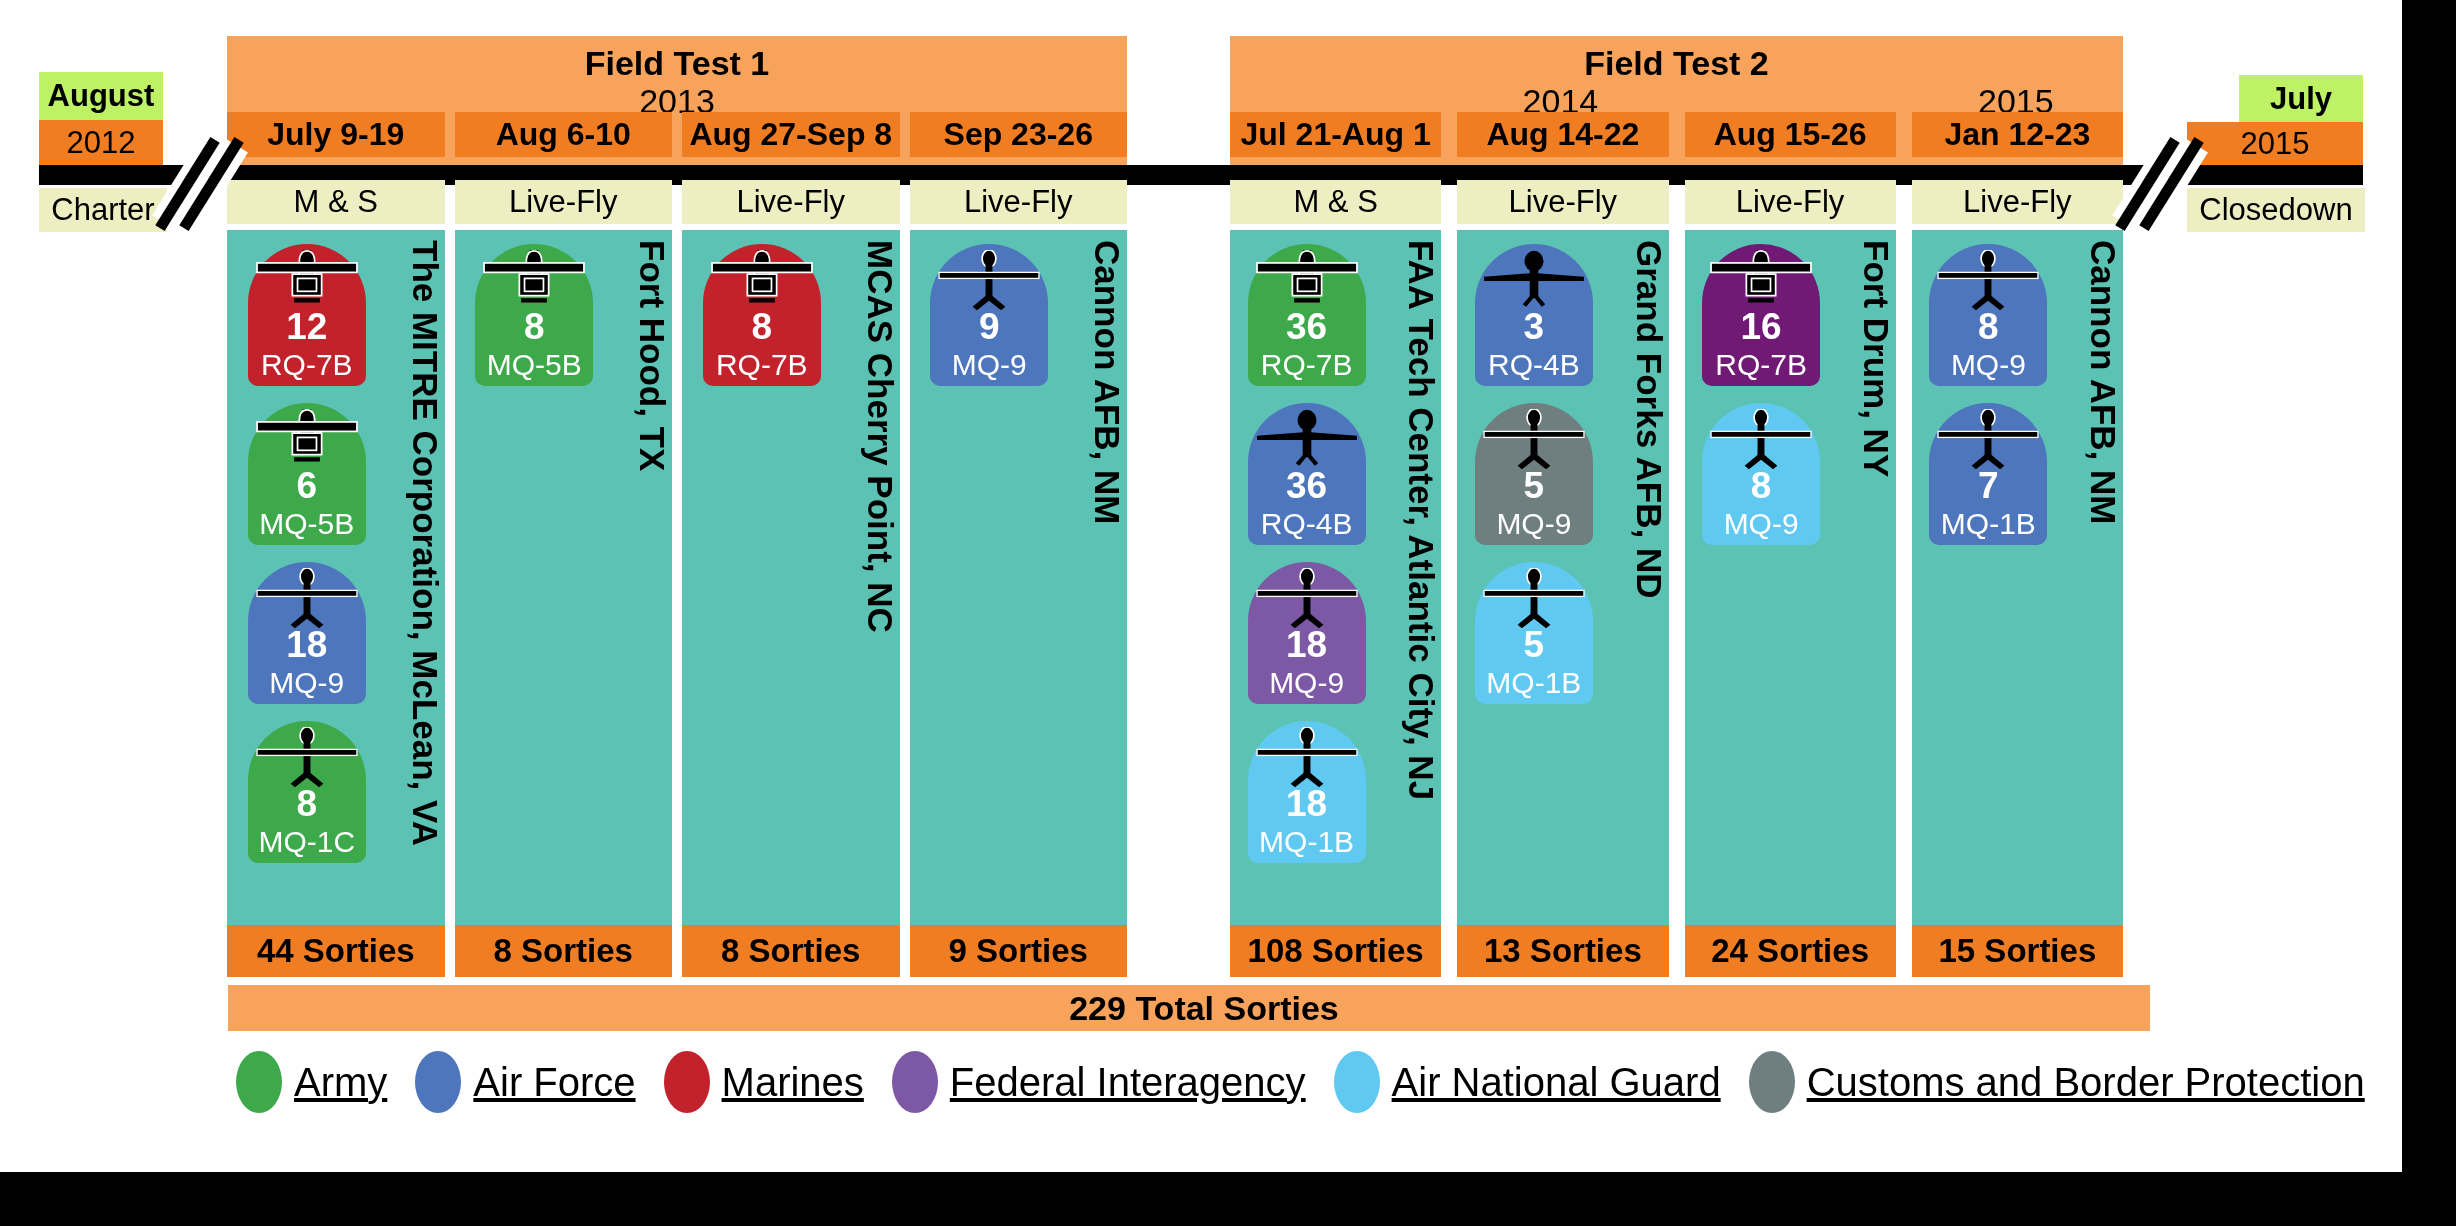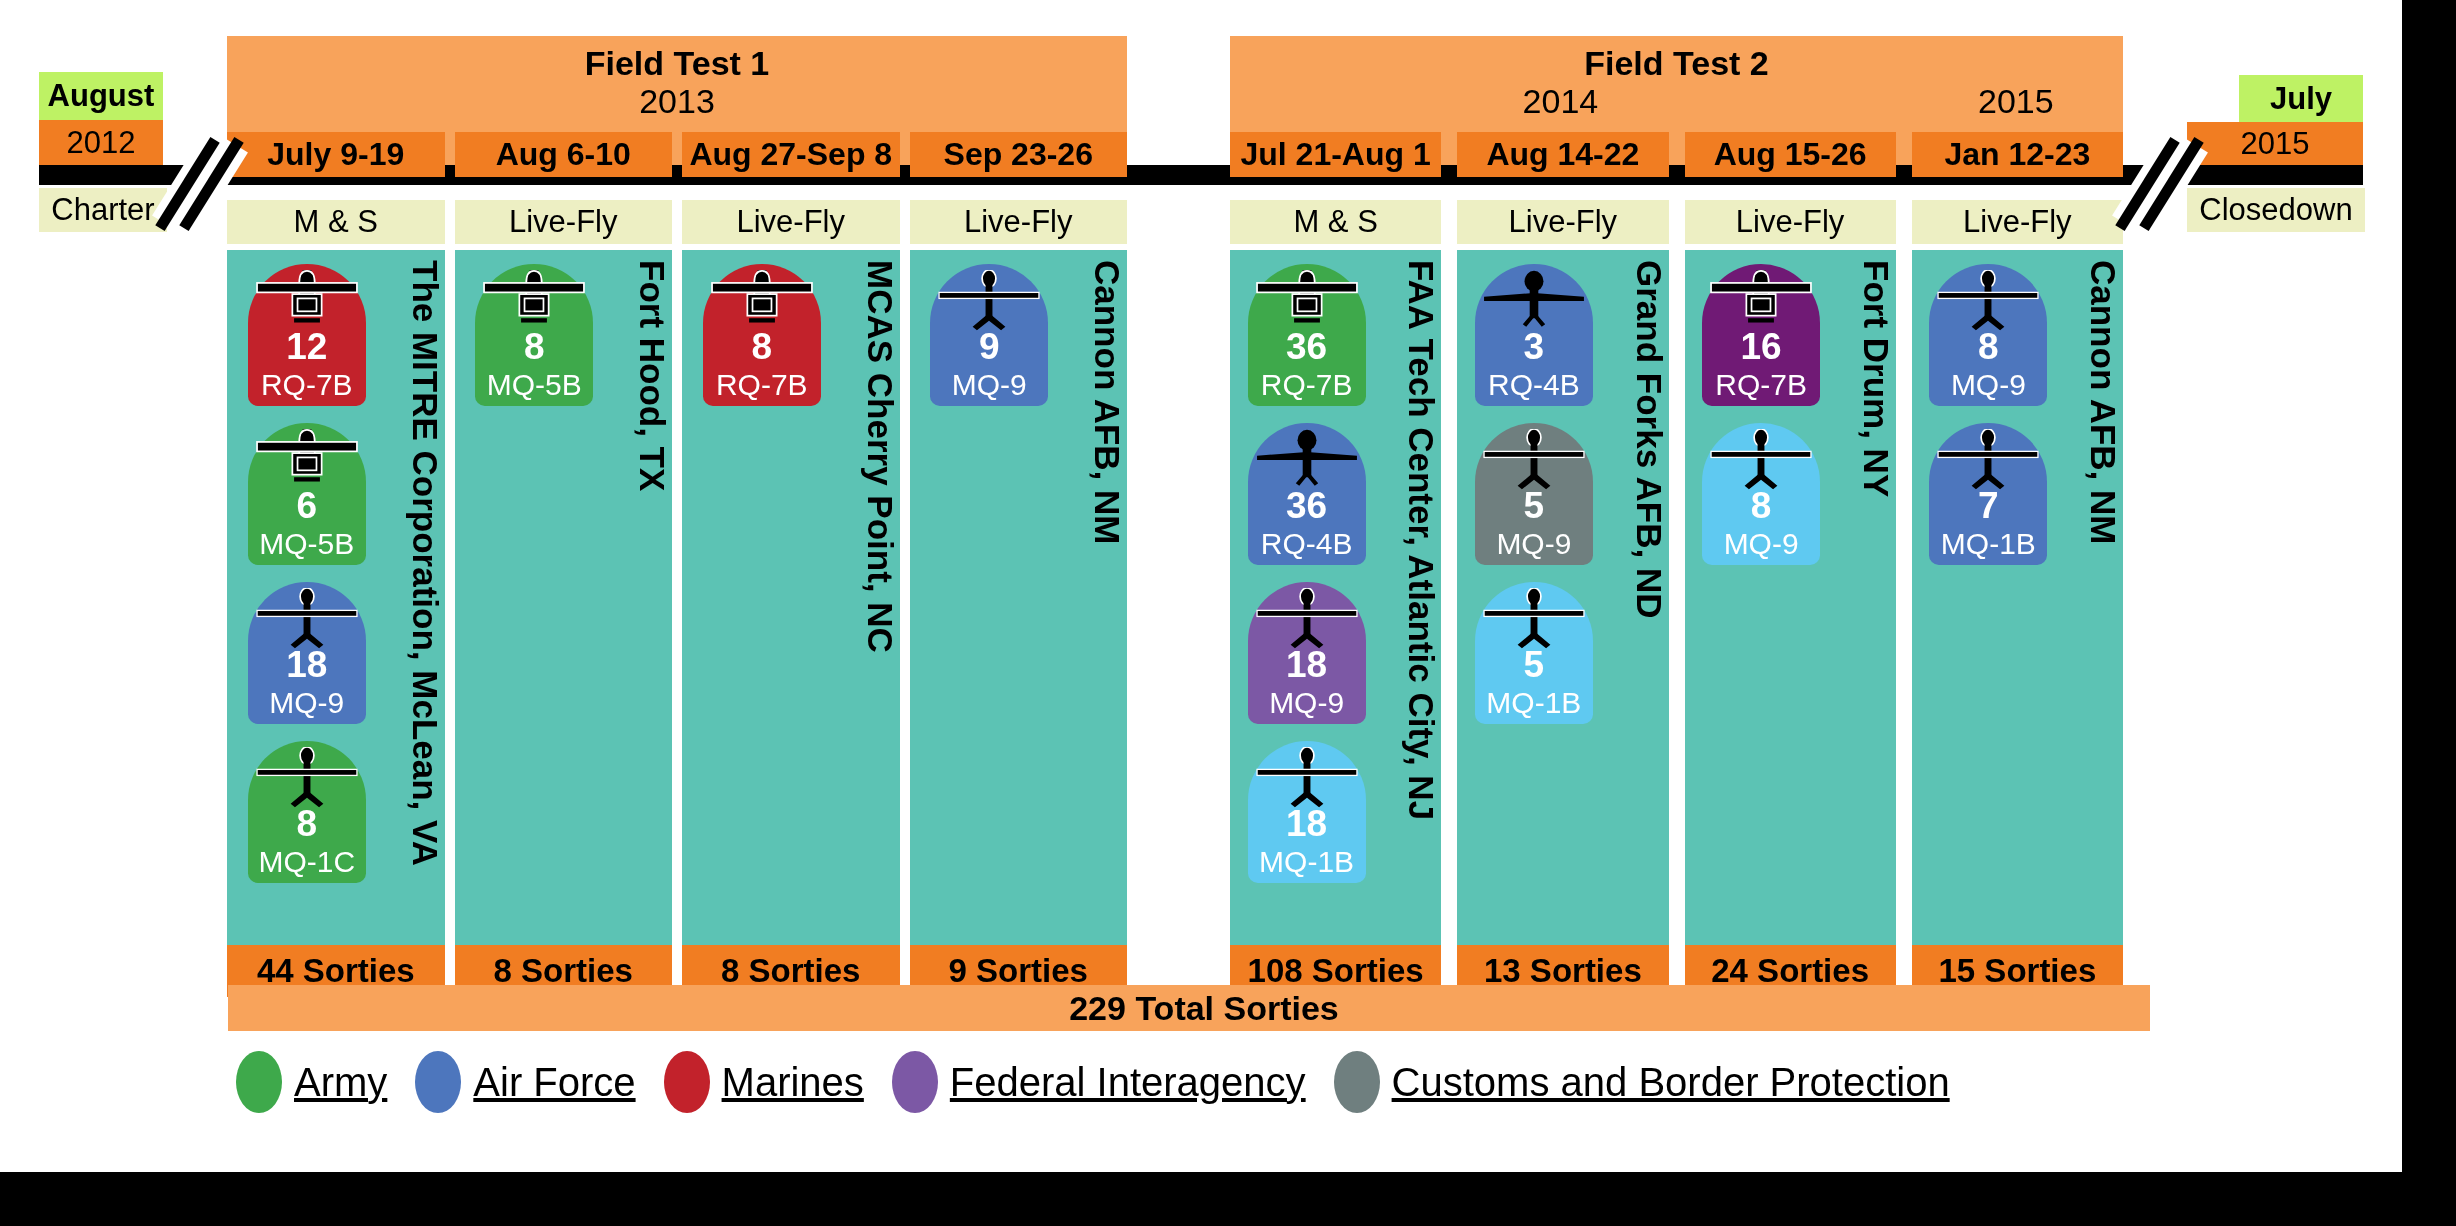--- a/index.html
+++ b/index.html
@@ -27,21 +27,21 @@
 
   
   .ft-header{position:absolute;top:36px;height:129px;background:#F8A35B;}
   #ft-header-0{left:227px;width:900px;}
   #ft-header-1{left:1230px;width:893px;}
   .ft-title{position:absolute;top:8px;left:0;width:100%;text-align:center;font-weight:bold;font-size:34px;}
   .ft-years{position:absolute;top:46px;left:0;width:100%;height:38px;}
   .ft-year{position:absolute;transform:translateX(-50%);font-size:34px;white-space:nowrap;}
 
   
-  .group{position:absolute;top:132px;display:flex;gap:10px;}
+  .group{position:absolute;top:112px;display:flex;gap:10px;}
   #group-0{left:227px;width:900px;}
   #group-1{left:1230px;width:893px;gap:16px;}
   .col{flex:1;display:flex;flex-direction:column;min-width:0;}
   .date{height:45px;background:#F17D22;display:flex;align-items:center;justify-content:center;
         font-weight:bold;font-size:32px;white-space:nowrap;}
   .phase{height:44px;margin-top:23px;background:#EDEFC3;display:flex;align-items:center;justify-content:center;font-size:31px;}
   .teal{height:695px;margin-top:6px;background:#5CC3B4;display:flex;align-items:flex-start;}
   .badges{flex:1;display:flex;flex-direction:column;align-items:center;padding-top:14px;gap:17px;}
   .loc{width:58px;writing-mode:vertical-rl;text-orientation:mixed;font-weight:bold;font-size:35px;
        padding-top:10px;white-space:nowrap;}
@@ -329,20 +329,24 @@
         <span class="lellipse" style="background: rgb(77, 118, 189);"></span>
         <span class="llabel">Air Force</span>
       </div>
       <div class="litem">
         <span class="lellipse" style="background: rgb(194, 34, 43);"></span>
         <span class="llabel">Marines</span>
       </div>
       <div class="litem">
         <span class="lellipse" style="background: rgb(124, 88, 165);"></span>
         <span class="llabel">Federal Interagency</span>
+      </div>
+      <div class="litem">
+        <span class="lellipse" style="background: rgb(95, 201, 241);"></span>
+        <span class="llabel">Air National Guard</span>
       </div>
       <div class="litem">
         <span class="lellipse" style="background: rgb(111, 127, 127);"></span>
         <span class="llabel">Customs and Border Protection</span>
       </div>
     </div>
 
   <div class="break" id="break-left">
     <div class="wmask"></div>
     <div class="slash s1"></div>

